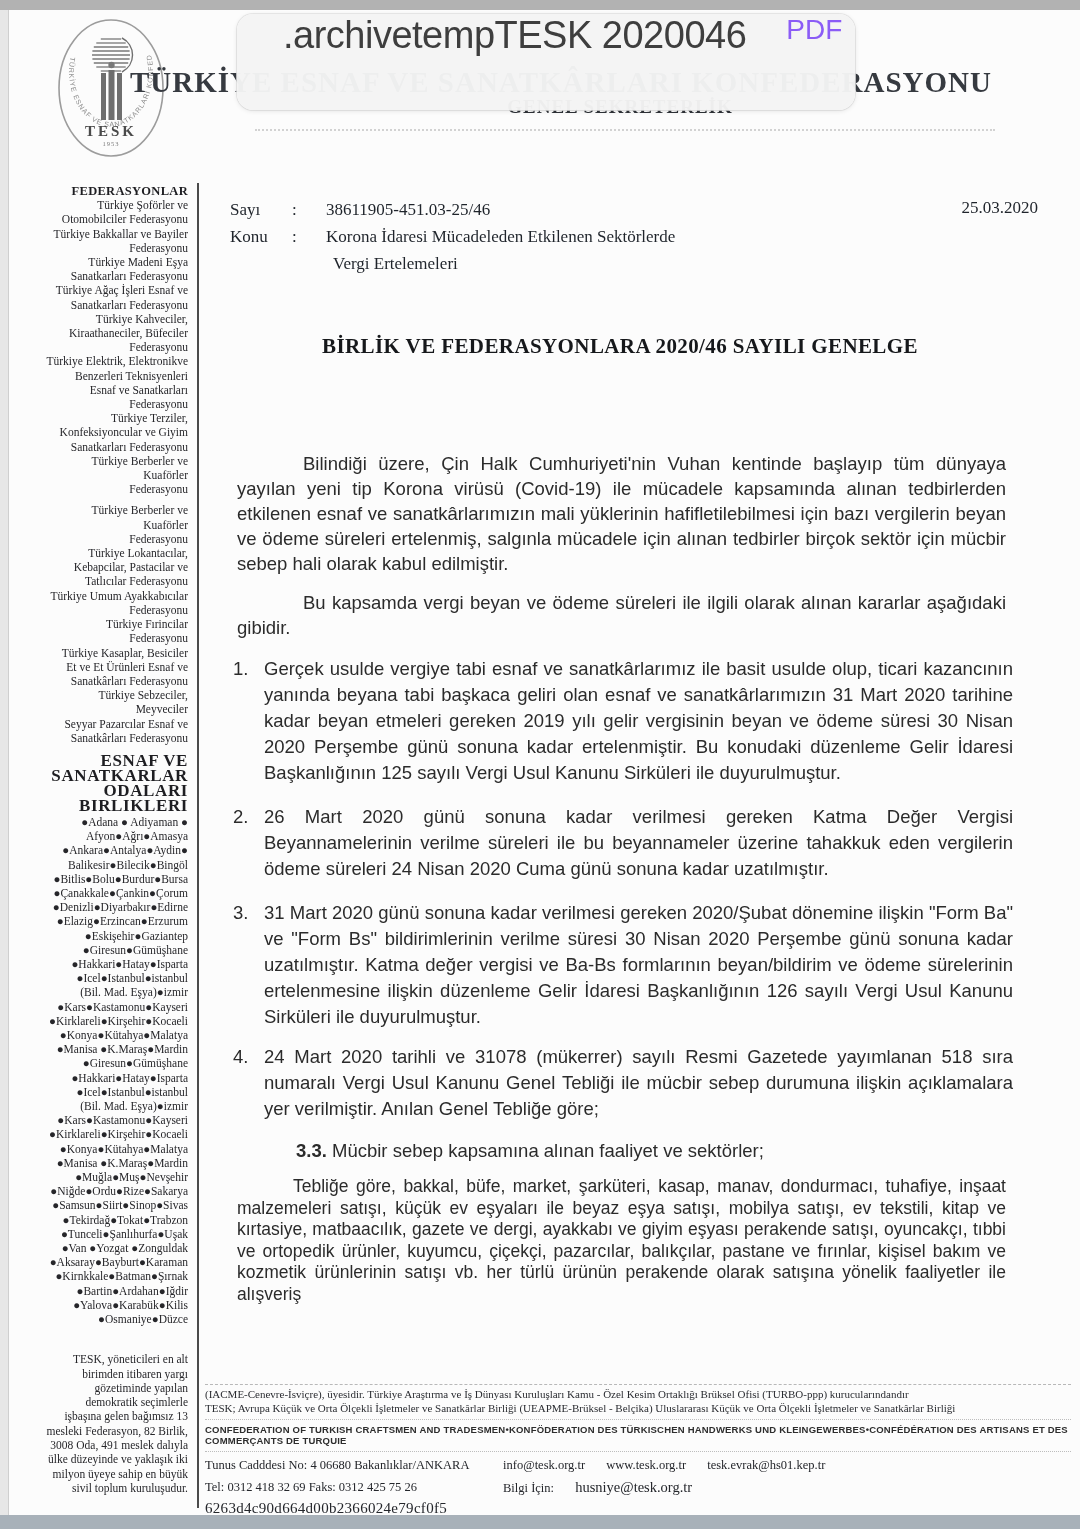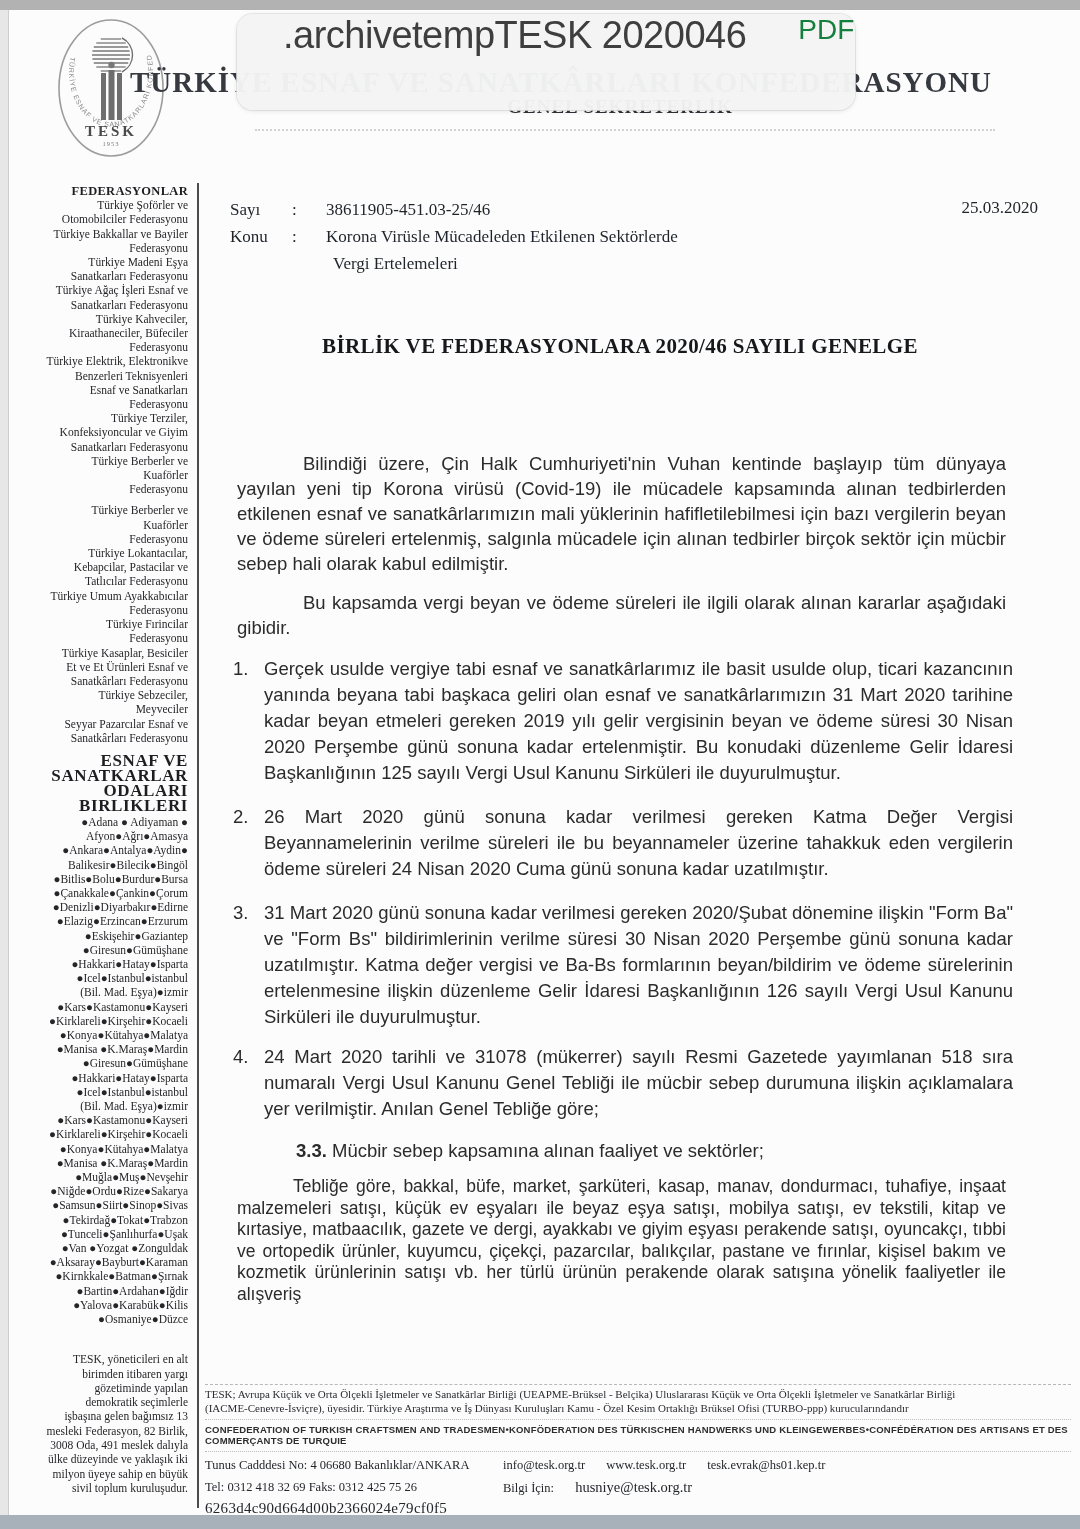--- a/index.html
+++ b/index.html
@@ -9,21 +9,21 @@
   .top-strip { position:absolute; left:0; top:0; width:1080px; height:10px; background:#b2b2b2; }
   .bottom-strip { position:absolute; left:0; bottom:0; width:1080px; height:14px; background:#a8b1b9; }
   .left-strip { position:absolute; left:0; top:10px; width:9px; height:1505px; background:#e7e7e7; border-right:1px solid #cfcfcf; }
 
   
   .overlay { position:absolute; left:237px; top:14px; width:618px; height:96px;
              background:rgba(244,244,244,0.97); border-radius:16px; z-index:5;
              box-shadow:0 1px 5px rgba(0,0,0,0.10), 0 0 0 1px rgba(230,230,230,0.8);
              display:flex; padding-left:46px;gap:20px; }
   .overlay-filename { font-family:"Liberation Sans", sans-serif; font-size:38px; color:#3e3e3e; letter-spacing:-0.5px; white-space:nowrap; }
-  .overlay-badge { font-family:"Liberation Sans", sans-serif; font-size:28px; color:#15803d; margin-left:32px; }
+  .overlay-badge { font-family:"Liberation Sans", sans-serif; font-size:28px; color:#8b5cf6; margin-left:20px; }
 
   
   .org-title { position:absolute; top:66px; right:88px; z-index:1; white-space:nowrap;
                font-weight:bold; font-size:29px; letter-spacing:1px; color:#363a40; }
   .subtitle  { position:absolute; top:96px; left:230px; width:780px; z-index:1; text-align:center;
                font-weight:bold; font-size:19px; letter-spacing:1px; color:#2e3237; }
   .head-rule { position:absolute; top:129px; left:255px; width:740px; border-top:2px dotted #d2d2d2; }
 
   .logo { position:absolute; left:55px; top:15px; width:112px; height:146px; }
 
@@ -222,21 +222,21 @@
 
   <div class="meta">
     <div class="meta-row">
       <span class="meta-label">Sayı</span>
       <span class="meta-sep">:</span>
       <span>38611905-451.03-25/46</span>
     </div>
     <div class="meta-row">
       <span class="meta-label">Konu</span>
       <span class="meta-sep">:</span>
-      <span>Korona Virüsle Mücadeleden Etkilenen Sektörlerde</span>
+      <span>Korona İdaresi Mücadeleden Etkilenen Sektörlerde</span>
     </div>
     <div class="meta-val2">Vergi Ertelemeleri</div>
   </div>
   <div class="date">25.03.2020</div>
 
   <div class="doc-title">BİRLİK VE FEDERASYONLARA 2020/46 SAYILI GENELGE</div>
 
   <div class="content">
     <p class="p-indent">Bilindiği üzere, Çin Halk Cumhuriyeti'nin Vuhan kentinde başlayıp tüm dünyaya yayılan yeni tip Korona virüsü (Covid-19) ile mücadele kapsamında alınan tedbirlerden etkilenen esnaf ve sanatkârlarımızın mali yüklerinin hafifletilebilmesi için bazı vergilerin beyan ve ödeme süreleri ertelenmiş, salgınla mücadele için alınan tedbirler birçok sektör için mücbir sebep hali olarak kabul edilmiştir.</p>
     <p class="p-indent p2">Bu kapsamda vergi beyan ve ödeme süreleri ile ilgili olarak alınan kararlar aşağıdaki gibidir.</p>
@@ -261,22 +261,22 @@
     <div class="sub-heading">
       <span class="sub-num">3.3.</span><span> Mücbir sebep kapsamına alınan faaliyet ve sektörler;</span>
     </div>
 
     <p class="p3">Tebliğe göre, bakkal, büfe, market, şarküteri, kasap, manav, dondurmacı, tuhafiye, inşaat malzemeleri satışı, küçük ev eşyaları ile beyaz eşya satışı, mobilya satışı, ev tekstili, kitap ve kırtasiye, matbaacılık, gazete ve dergi, ayakkabı ve giyim eşyası perakende satışı, oyuncakçı, tıbbi ve ortopedik ürünler, kuyumcu, çiçekçi, pazarcılar, balıkçılar, pastane ve fırınlar, kişisel bakım ve kozmetik ürünlerinin satışı vb. her türlü ürünün perakende olarak satışına yönelik faaliyetler ile alışveriş</p>
   </div>
 
   <div class="footer">
     <div class="f-rule"></div>
     <div class="f-membership">
+      <div>(IACME-Cenevre-İsviçre), üyesidir. Türkiye Araştırma ve İş Dünyası Kuruluşları Kamu - Özel Kesim Ortaklığı Brüksel Ofisi (TURBO-ppp) kurucularındandır</div>
       <div>TESK; Avrupa Küçük ve Orta Ölçekli İşletmeler ve Sanatkârlar Birliği (UEAPME-Brüksel - Belçika) Uluslararası Küçük ve Orta Ölçekli İşletmeler ve Sanatkârlar Birliği</div>
-      <div>(IACME-Cenevre-İsviçre), üyesidir. Türkiye Araştırma ve İş Dünyası Kuruluşları Kamu - Özel Kesim Ortaklığı Brüksel Ofisi (TURBO-ppp) kurucularındandır</div>
     </div>
     <div class="f-rule-dot f-m1"></div>
     <div class="f-confed">CONFEDERATION OF TURKISH CRAFTSMEN AND TRADESMEN•KONFÖDERATION DES TÜRKISCHEN HANDWERKS UND KLEINGEWERBES•CONFÉDÉRATION DES ARTISANS ET DES COMMERÇANTS DE TURQUIE</div>
     <div class="f-rule-dot f-m2"></div>
     <div class="f-contact">
       <div class="f-row">
         <span class="f-left">Tunus Cadddesi No: 4 06680 Bakanlıklar/ANKARA</span>
         <span class="f-mid">
           <span>info@tesk.org.tr</span>
           <span>www.tesk.org.tr</span>

